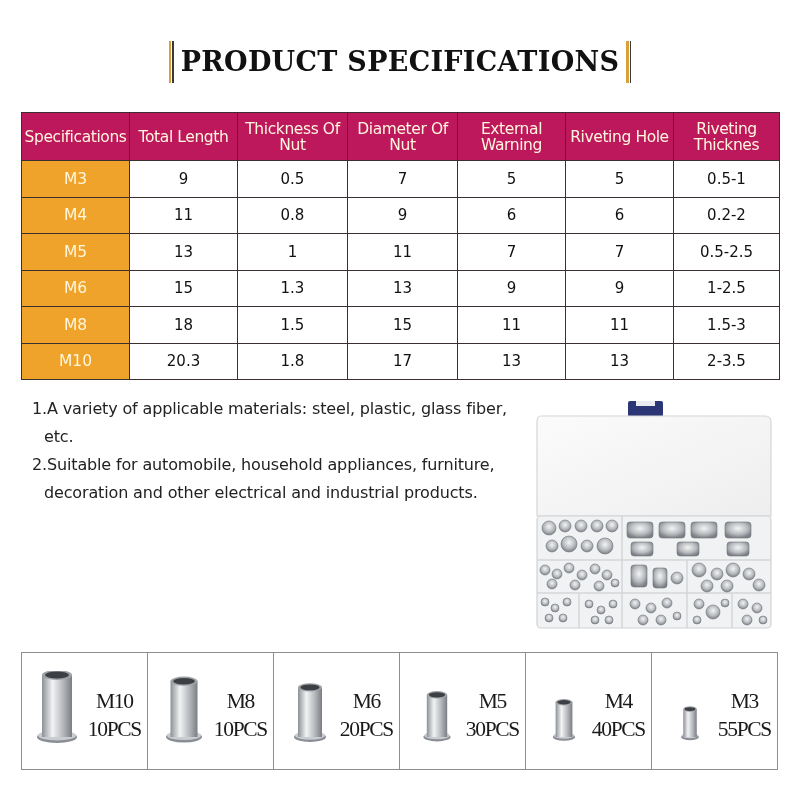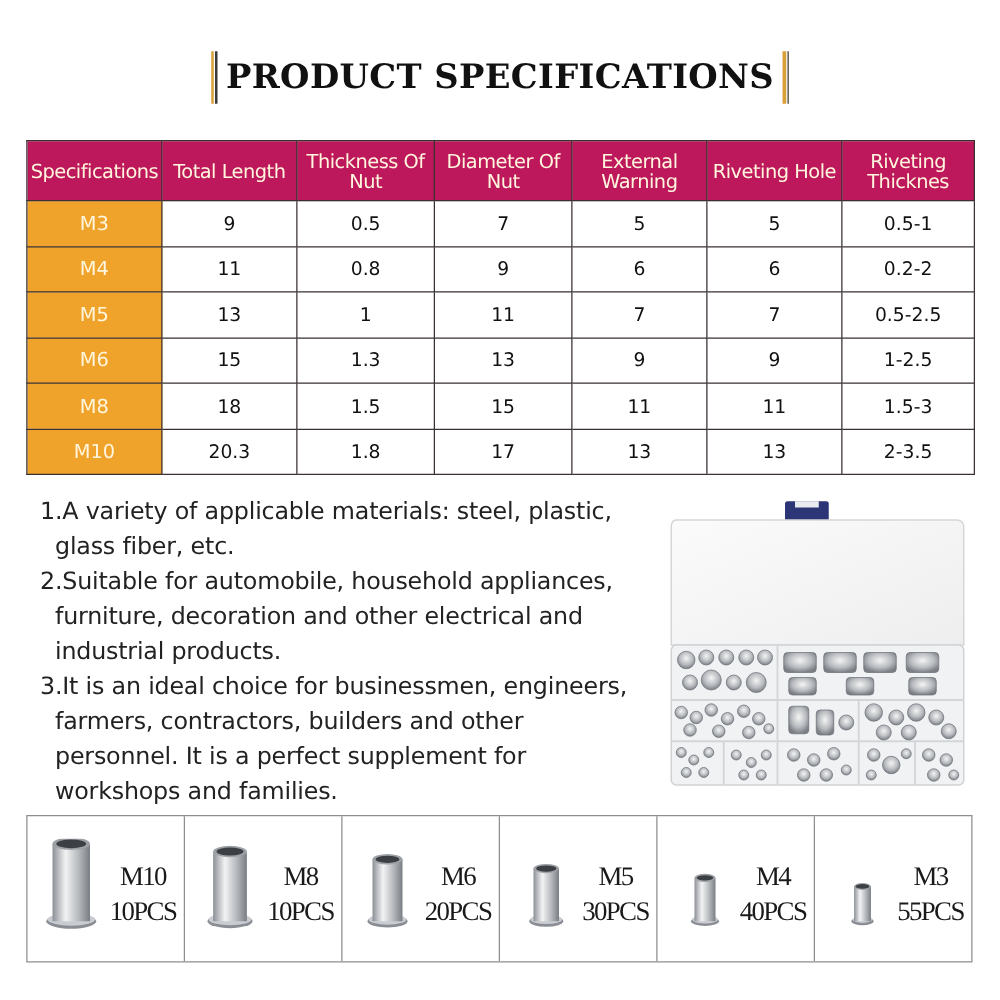--- a/index.html
+++ b/index.html
@@ -14,21 +14,21 @@
 
   
   .spec-table { position: absolute; left: 21px; top: 112px; width: 758px; border-collapse: collapse; table-layout: fixed; }
   .spec-table th, .spec-table td { border: 1.5px solid #3a3030; text-align: center; vertical-align: middle; padding: 0; }
   .spec-table th { background: #be185d; color: #fff6dd; font-weight: normal; font-size: 15.5px; line-height: 16px; height: 47px; font-family: "DejaVu Sans", sans-serif; letter-spacing: -0.4px; }
   .spec-table td { height: 35.5px; font-size: 15px; color: #111; background: #ffffff; }
   .spec-table td.rowhead { background: #f0a32a; color: #fff6dd; font-size: 15.5px; }
   col.c0 { width: 108px; } col.c1 { width: 108px; } col.c2 { width: 110px; } col.c3 { width: 110px; } col.c4 { width: 108px; } col.c5 { width: 108px; } col.c6 { width: 106px; }
 
   
-  .features { position: absolute; left: 32px; top: 395px; width: 480px; font-size: 19px; line-height: 28px; color: #222; letter-spacing: -0.15px; }
+  .features { position: absolute; left: 32px; top: 395px; width: 480px; font-size: 16px; line-height: 28px; color: #222; letter-spacing: -0.15px; }
   .feature { padding-left: 12px; text-indent: -12px; margin: 0; }
 
   
   .box-image { position: absolute; left: 527px; top: 398px; width: 255px; height: 236px; }
 
   
   .sizes { position: absolute; left: 21px; top: 652px; width: 757px; height: 118px; border: 1.5px solid #8e8e8e; display: flex; box-sizing: border-box; background: #fff; }
   .size-cell { flex: 1; border-right: 1.5px solid #8e8e8e; position: relative; display: flex; align-items: center; }
   .size-cell:last-child { border-right: none; }
   .size-label { position: absolute; right: 6px; top: 34px; text-align: center; font-family: "Liberation Serif", serif; font-size: 21.5px; line-height: 28px; color: #1a1a1a; letter-spacing: -1.3px; }
@@ -124,21 +124,20 @@
         <td>13</td>
         <td>13</td>
         <td>2-3.5</td>
       </tr>
     </tbody>
 </table>
 
 <div class="features">
   <p class="feature">1.A variety of applicable materials: steel, plastic, glass fiber, etc.</p>
   <p class="feature">2.Suitable for automobile, household appliances, furniture, decoration and other electrical and industrial products.</p>
-  <p class="feature">3.It is an ideal choice for businessmen, engineers, farmers, contractors, builders and other personnel. It is a perfect supplement for workshops and families.</p>
 </div>
 
 <div class="box-image">
   <svg width="255" height="236" viewBox="0 0 255 236">
     <defs>
       <radialGradient id="nutg" cx="50%" cy="40%" r="60%">
         <stop offset="0%" stop-color="#f4f4f4"></stop>
         <stop offset="60%" stop-color="#b9bcc0"></stop>
         <stop offset="100%" stop-color="#7c8086"></stop>
       </radialGradient>

